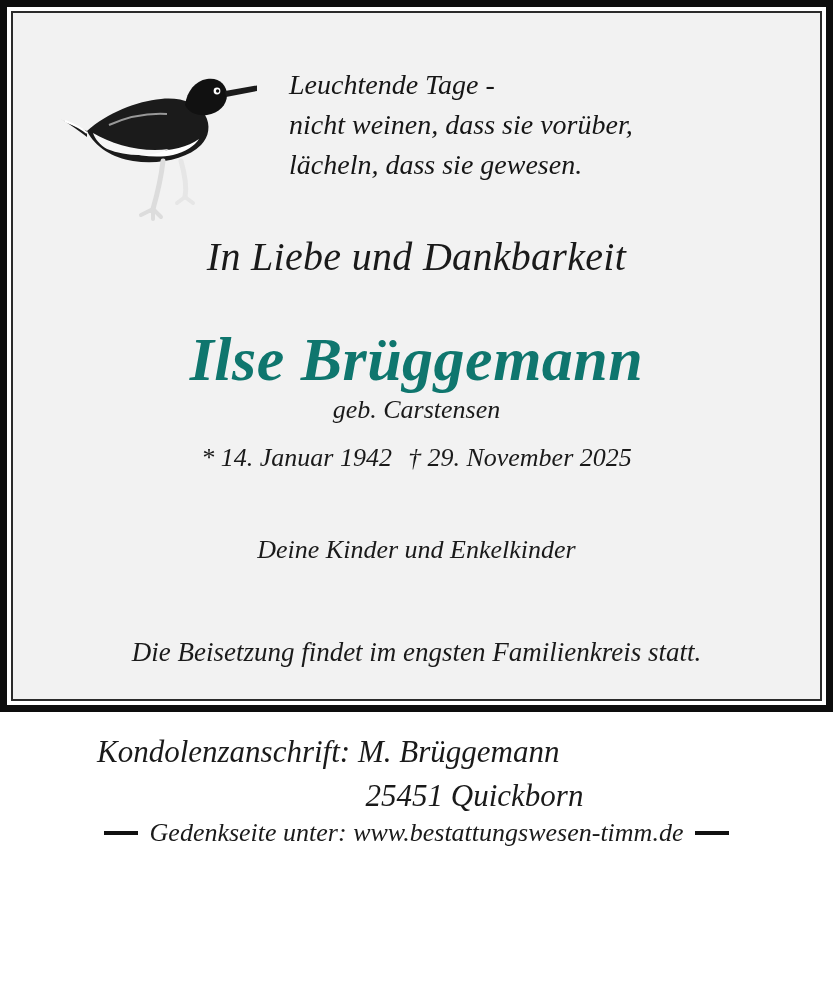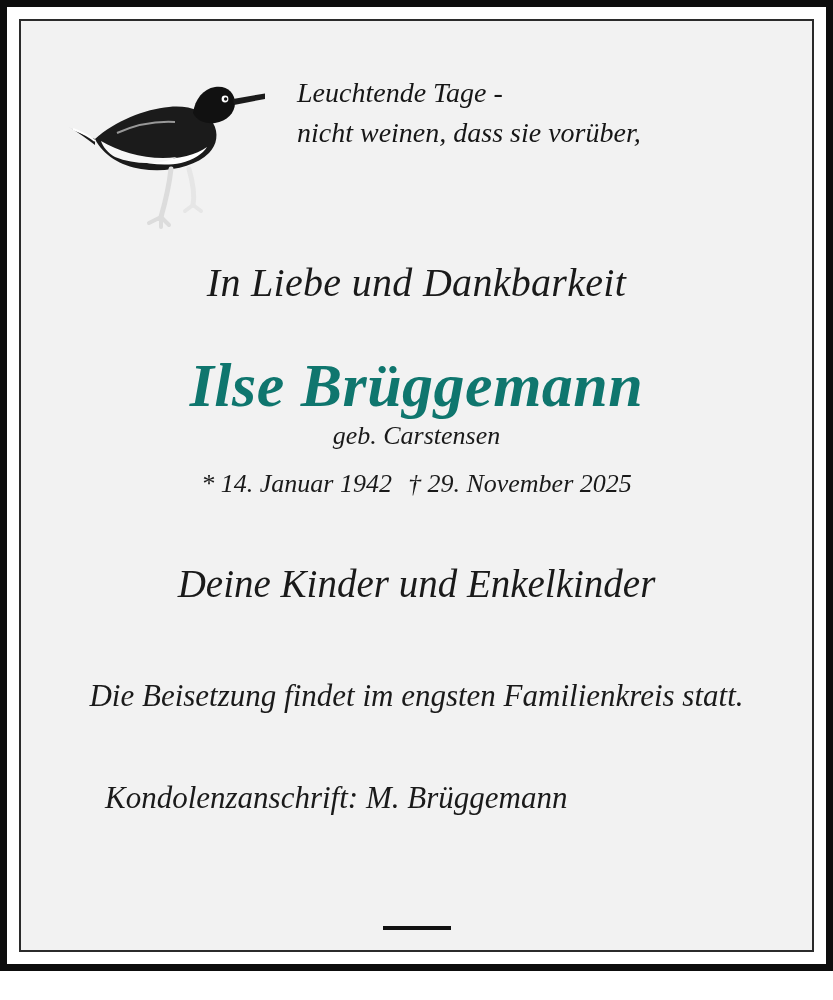--- a/index.html
+++ b/index.html
@@ -12,24 +12,24 @@
     height: 1000px;
     font-family: "Liberation Serif", "DejaVu Serif", serif;
     color: #1a1a1a;
     overflow: hidden;
   }
 
   .notice {
     position: relative;
     box-sizing: border-box;
     width: 833px;
-    height: 971px;
+    height: 712px;
     background: #ffffff;
     border: 7px solid #0d0d0d;
-    padding: 12px;
+    padding: 4px;
   }
   .notice-inner {
     position: relative;
     box-sizing: border-box;
     width: 100%;
     height: 100%;
     border: 2px solid #2b2b2b;
     background: #f2f2f2;
     padding: 14px 26px 10px 26px;
     display: flex;
@@ -84,26 +84,26 @@
     font-size: 26px;
   }
   .dates {
     font-style: italic;
     font-size: 26px;
     margin-top: 18px;
   }
   .dates .gap { display: inline-block; width: 16px; }
   .family {
     font-style: italic;
-    font-size: 39px;
+    font-size: 26px;
     margin-top: 62px;
   }
   .funeral-note {
     font-style: italic;
-    font-size: 31px;
+    font-size: 27px;
     margin-top: 72px;
   }
 
   
   .condolence {
     margin-top: 62px;
     font-style: italic;
     font-size: 31px;
     line-height: 1.42;
     padding-left: 58px;
@@ -167,37 +167,40 @@
           <path d="M106 100 C104 118 100 134 96 148" stroke="#dcdcdc" stroke-width="5" fill="none" stroke-linecap="round"></path>
           <path d="M96 148 L84 154 M96 148 L104 156 M96 148 L96 158" stroke="#dcdcdc" stroke-width="4" fill="none" stroke-linecap="round"></path>
           <path d="M124 100 C128 114 130 126 128 136" stroke="#e6e6e6" stroke-width="5" fill="none" stroke-linecap="round"></path>
           <path d="M128 136 L120 142 M128 136 L136 142" stroke="#e6e6e6" stroke-width="4" fill="none" stroke-linecap="round"></path>
         </svg>
       </div>
 
       <div class="verse">
         <div>Leuchtende Tage -</div>
         <div>nicht weinen, dass sie vorüber,</div>
+        <div>lächeln, dass sie gewesen.</div>
       </div>
     </div>
 
     <div class="center">
       <div class="dedication">In Liebe und Dankbarkeit</div>
       <div class="deceased-name">Ilse Brüggemann</div>
       <div class="maiden-name">geb. Carstensen</div>
       <div class="dates">
         <span>* 14. Januar 1942</span><span class="gap"></span><span>† 29. November 2025</span>
       </div>
       <div class="family">Deine Kinder und Enkelkinder</div>
       <div class="funeral-note">Die Beisetzung findet im engsten Familienkreis statt.</div>
     </div>
 
     <div class="condolence">
       <div class="cond-line-1">Kondolenzanschrift: M. Brüggemann</div>
+      <div class="cond-line-3">25451 Quickborn</div>
     </div>
 
     <div class="footer">
       <div class="rule"></div>
+      <div class="footer-text">Gedenkseite unter: www.bestattungswesen-timm.de</div>
       <div class="rule"></div>
     </div>
 
   </div>
 </div>
 
 </body></html>

